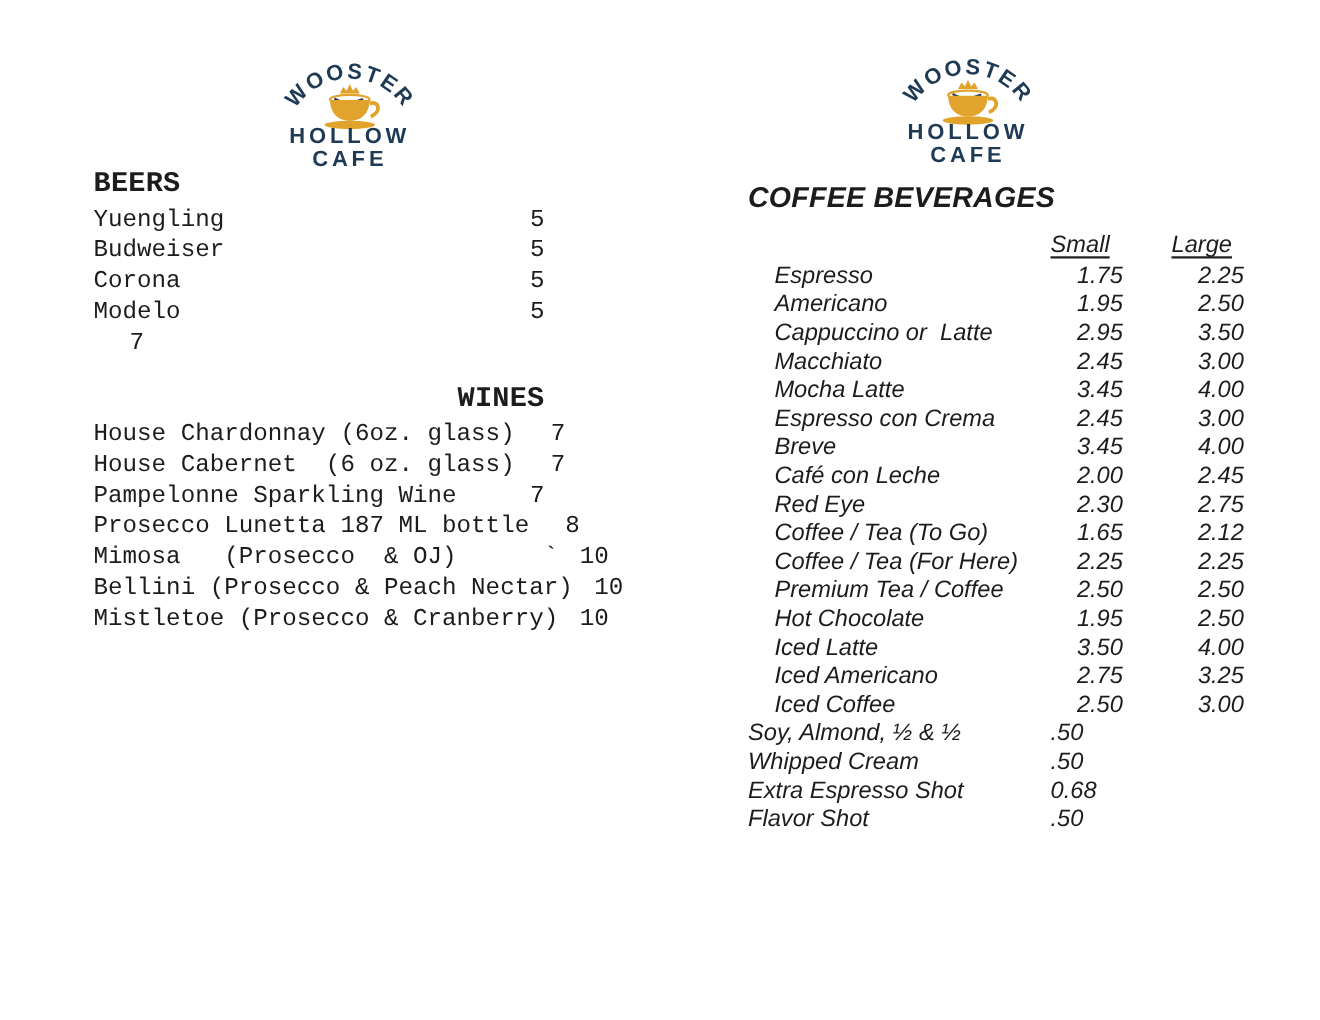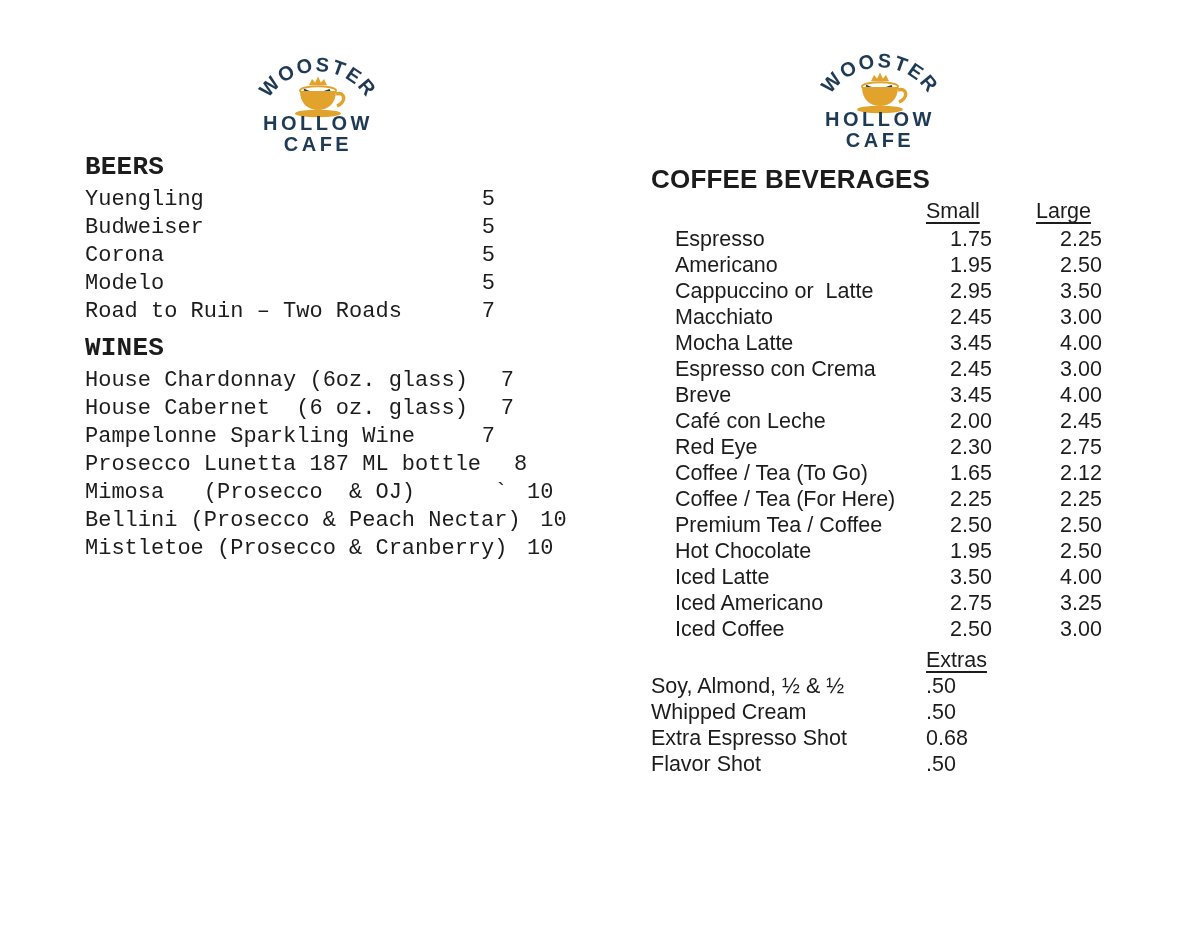--- a/index.html
+++ b/index.html
@@ -10,37 +10,37 @@
     background:var(--paper); color:var(--ink);
     font-family:"Liberation Sans","DejaVu Sans",sans-serif;
   }
   .logo { position:absolute; width:128px; height:102px; }
   .logo-left  { left:254px; top:54px; }
   .logo-right { left:816px; top:50px; }
   .logo svg { display:block; width:128px; height:102px; }
 
   .col { position:absolute; }
   .col-left  { left:85px;  top:152px; width:410px;font-family:Liberation Mono, monospace; }
-  .col-right { left:651px; top:164px; width:445px; }
+  .col-right { left:680px; top:164px; width:445px;font-style:italic; }
 
   .section-title {
     font-size:26px; font-weight:bold; line-height:31px; letter-spacing:.2px;
     margin:0;
   }
   .col-left .section-title { margin-bottom:3px; }
-  .wines-title { margin-top:7px; }
+  .wines-title { margin-top:21px;text-align:right; }
 
   .lrow { display:flex; align-items:flex-end; font-size:22px; line-height:28px; }
   .lrow .iname { flex:1 1 auto; white-space:pre; }
   .lrow .iprice { flex:0 0 46px; text-align:right; white-space:pre; }
 
   .rgrid { display:grid; grid-template-columns:275px 110px 1fr; }
   .rrow  { display:contents; }
   .col-right .cell { font-size:21.5px; line-height:26px; white-space:pre; }
-  .sizes-header { margin-top:3px; }
+  .sizes-header { margin-top:14px; }
   .underline { text-decoration:underline; text-underline-offset:4px; text-decoration-thickness:1.5px; }
   .extras-header-row .cell { padding-top:5px; }
 
   .col-right .items-start { margin-top:2px;margin-left:24px; }
 </style>
 </head>
 <body>
 
 <div class="logo logo-left">
   <svg viewBox="0 0 128 102">
@@ -103,21 +103,20 @@
         <span class="iprice">5</span>
       </div>
 
       <div class="lrow">
         <span class="iname">Modelo</span>
         <span class="iprice">5</span>
       </div>
 
 
       <div class="lrow">
-        <span class="iname">Road to Ruin – Two Roads</span>
         <span class="iprice">7</span>
       </div>
     </div>
 
   <h2 class="section-title wines-title">WINES</h2>
   <div>
 
       <div class="lrow">
         <span class="iname">House Chardonnay (6oz. glass)</span>
         <span class="iprice">7</span>
@@ -256,25 +255,20 @@
         <span class="cell">3.25</span>
       </div>
 
       <div class="rrow">
         <span class="cell iname">Iced Coffee</span>
         <span class="cell">2.50</span>
         <span class="cell">3.00</span>
       </div>
     </div>
 
-  <div class="rgrid extras-header-row">
-    <span class="cell"></span>
-    <span class="cell underline">Extras</span>
-    <span class="cell"></span>
-  </div>
 
   <div class="rgrid">
 
       <div class="rrow">
         <span class="cell iname">Soy, Almond, ½ &amp; ½</span>
         <span class="cell">.50</span>
         <span class="cell"></span>
       </div>
 
       <div class="rrow">

